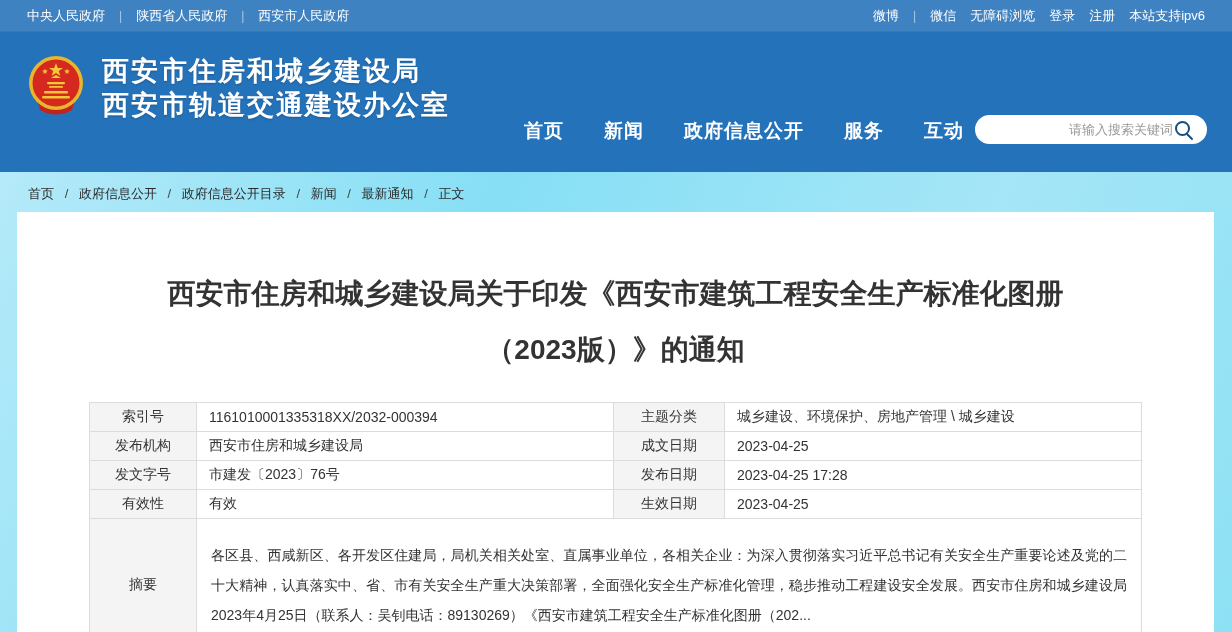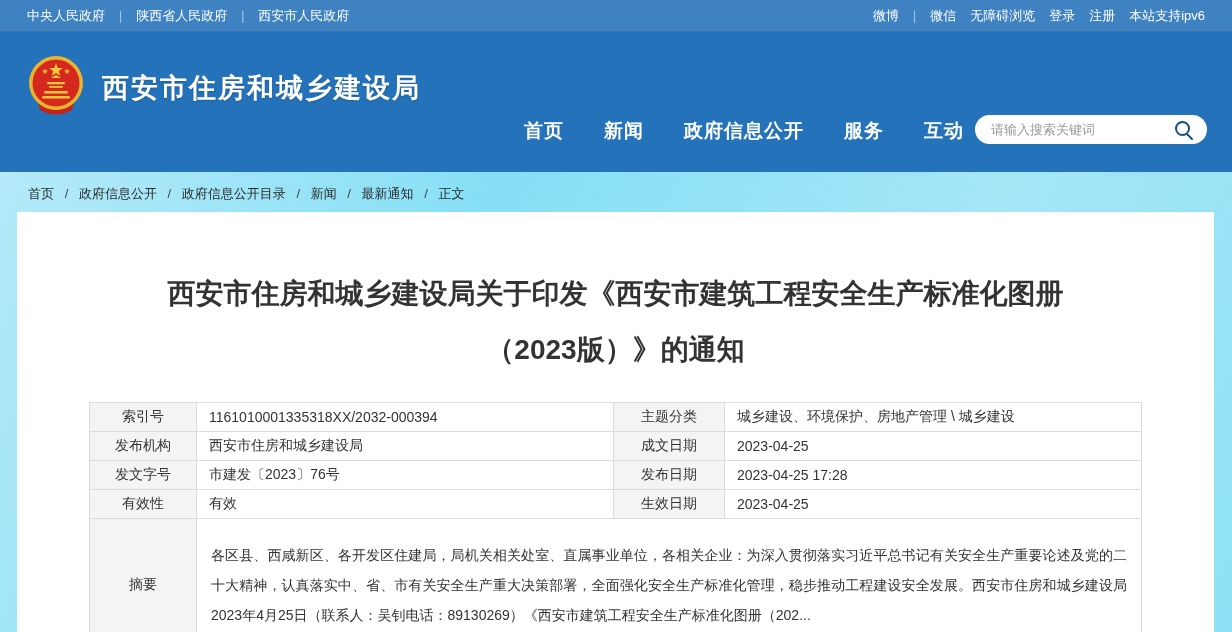--- a/index.html
+++ b/index.html
@@ -21,21 +21,21 @@
   .emblem { width:62px; height:68px; margin-right:15px; flex:0 0 auto; }
   .brand-text { color:#fff; font-weight:bold; font-size:27px; line-height:34px;
     letter-spacing:2px; text-shadow:0 1px 2px rgba(0,0,0,.2); }
   .nav { position:absolute; left:524px; top:86px; display:flex; gap:40px; }
   .nav a { color:#fff; font-size:19px; text-decoration:none; font-weight:bold;
     letter-spacing:1px; cursor:pointer; }
   .search { position:absolute; right:25px; top:83px; width:232px; height:29px;
     background:#fff; border-radius:15px; display:flex; align-items:center;
     padding:0 12px 0 16px; }
   .search input { border:none; outline:none; flex:1; font-size:13px; color:#3b82f6;
-    background:transparent; font-family:inherit; }
+    background:transparent; font-family:inherit;text-align:right; }
   .search input::placeholder { color:#999; }
   .search .mag { width:22px; height:22px; cursor:pointer; flex:0 0 auto; }
 
   
   .content-bg { height:460px;
     background:linear-gradient(115deg,#b5eaf9 0%,#86dff5 35%,#a5e6f7 70%,#8ee1f4 100%); }
   .breadcrumb { padding:13px 0 9px 28px; font-size:13px; color:#2b2b2b; }
   .breadcrumb a { color:#2b2b2b; text-decoration:none; cursor:pointer; }
   .breadcrumb .bsep { margin:0 7px; color:#444; }
 
@@ -88,20 +88,21 @@
         <polygon points="42,14.5 42.8,16.6 45,16.6 43.2,17.9 43.9,20 42,18.7 40.1,20 40.8,17.9 39,16.6 41.2,16.6"></polygon>
         <rect x="22" y="28" width="18" height="2.2" rx="1"></rect>
         <rect x="24" y="32" width="14" height="1.8" rx="0.9"></rect>
         <rect x="19" y="37" width="24" height="2.4" rx="1.2"></rect>
         <rect x="17" y="42" width="28" height="2.6" rx="1.3"></rect>
         <path d="M26 24 L31 21 L36 24 Z"></path>
       </g>
     </svg>
     <div class="brand-text">
       <div>西安市住房和城乡建设局</div>
+      <div>西安市轨道交通建设办公室</div>
     </div>
   </div>
   <nav class="nav">
     <a>首页</a>
     <a>新闻</a>
     <a>政府信息公开</a>
     <a>服务</a>
     <a>互动</a>
   </nav>
   <div class="search">

